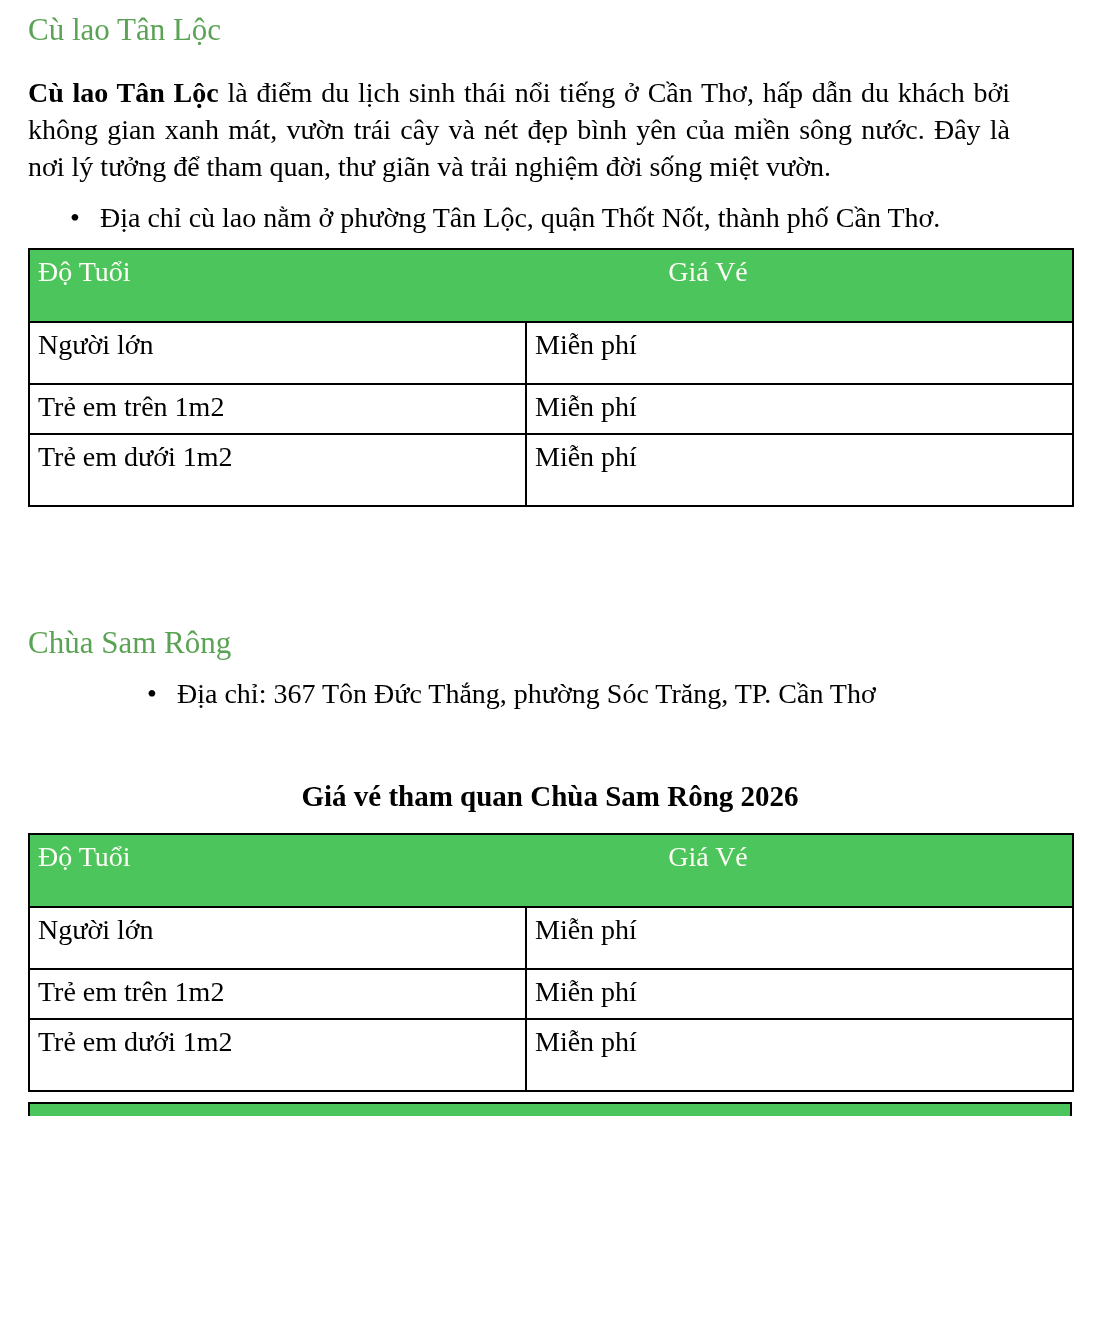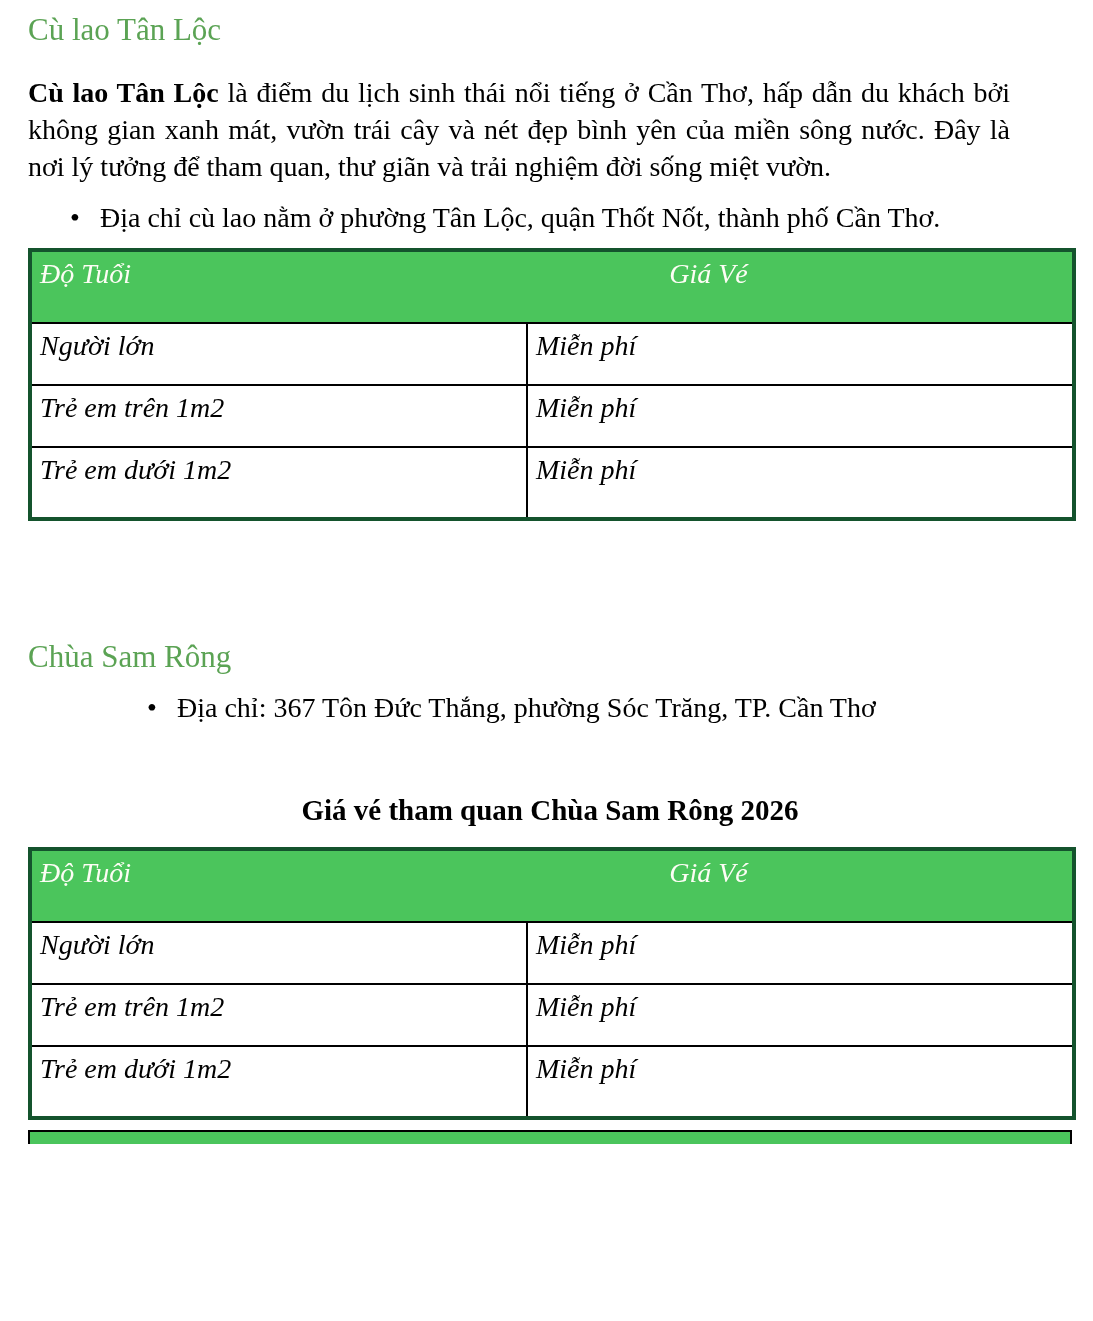--- a/index.html
+++ b/index.html
@@ -64,39 +64,38 @@
     text-align: center;
     font-weight: bold;
     font-size: 29px;
     line-height: 36px;
   }
   .table-title.second { margin-top: 66px; }
   table.price-table {
     border-collapse: collapse;
     width: 1044px;
     margin-top: 12px;
-    border: 4px solid #14532d;
+    border: 2px solid #14532d;
     table-layout: fixed;
-    font-style: italic;
   }
   table.price-table.second { margin-top: 19px; }
   .price-table col.col-age { width: 497px; }
   .price-table col.col-price { width: 547px; }
   .price-table th, .price-table td {
     border: 2px solid #000;
     vertical-align: top;
     font-size: 28px;
     line-height: 34px;
     padding: 5px 8px;
     font-weight: normal;
     text-align: left;
   }
   .price-table thead tr { height: 73px; }
   .price-table tbody tr:nth-child(1) { height: 62px; }
-  .price-table tbody tr:nth-child(2) { height: 62px; }
+  .price-table tbody tr:nth-child(2) { height: 50px; }
   .price-table tbody tr:nth-child(3) { height: 72px; }
   .price-table th {
     background: var(--table-header-green);
     color: var(--table-header-text);
   }
   .price-table th.col-age-header { border-right: none; }
   .price-table th.col-price-header {
     border-left: none;
     text-align: center;
     padding-right: 190px;

